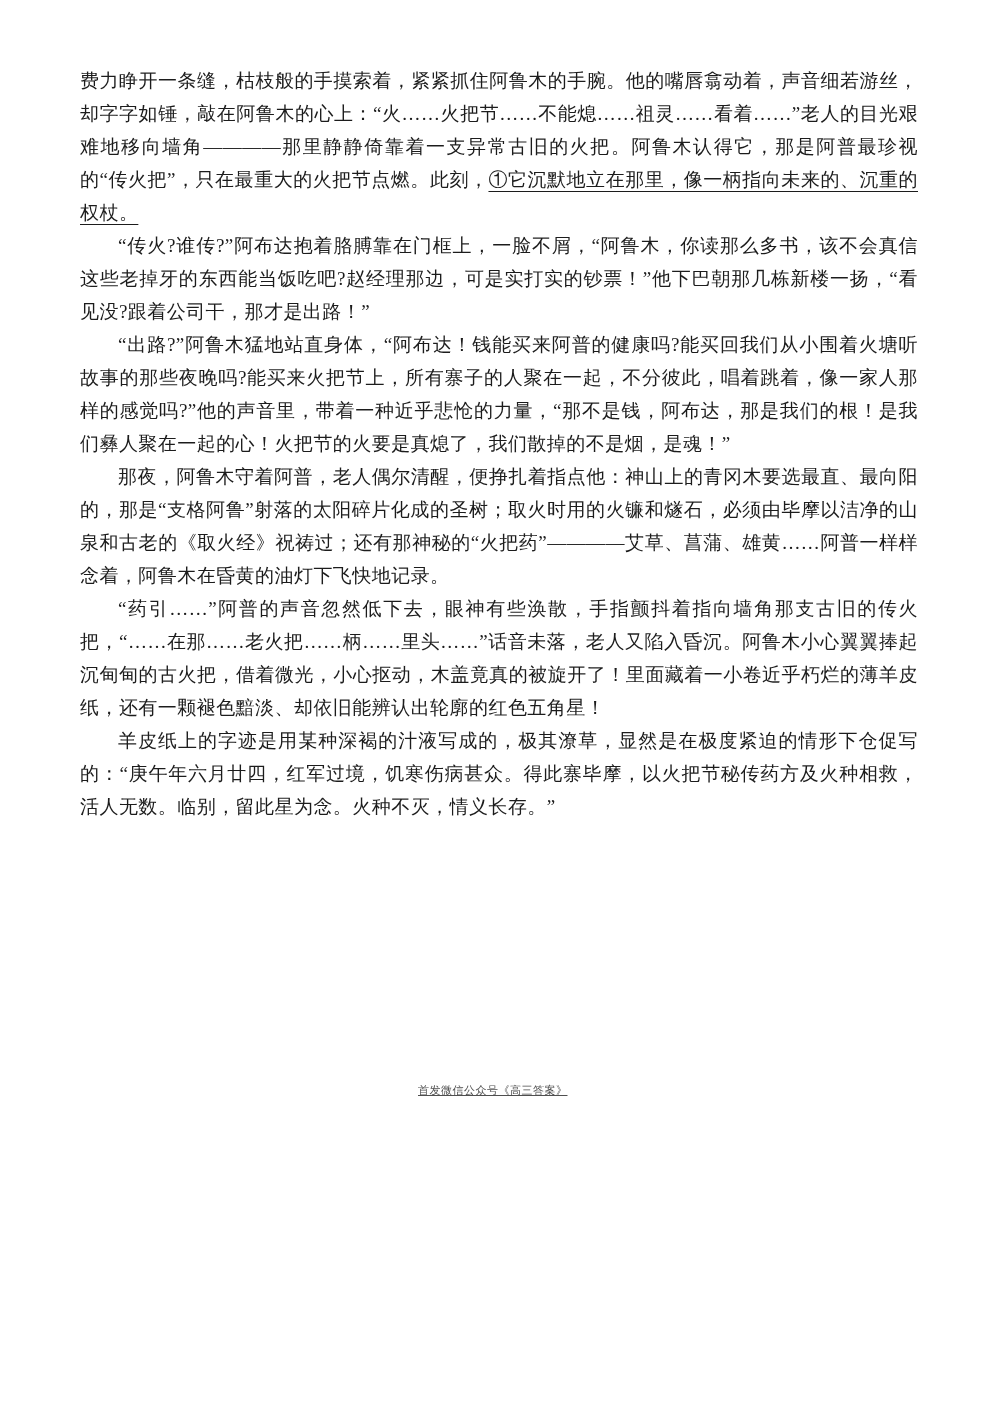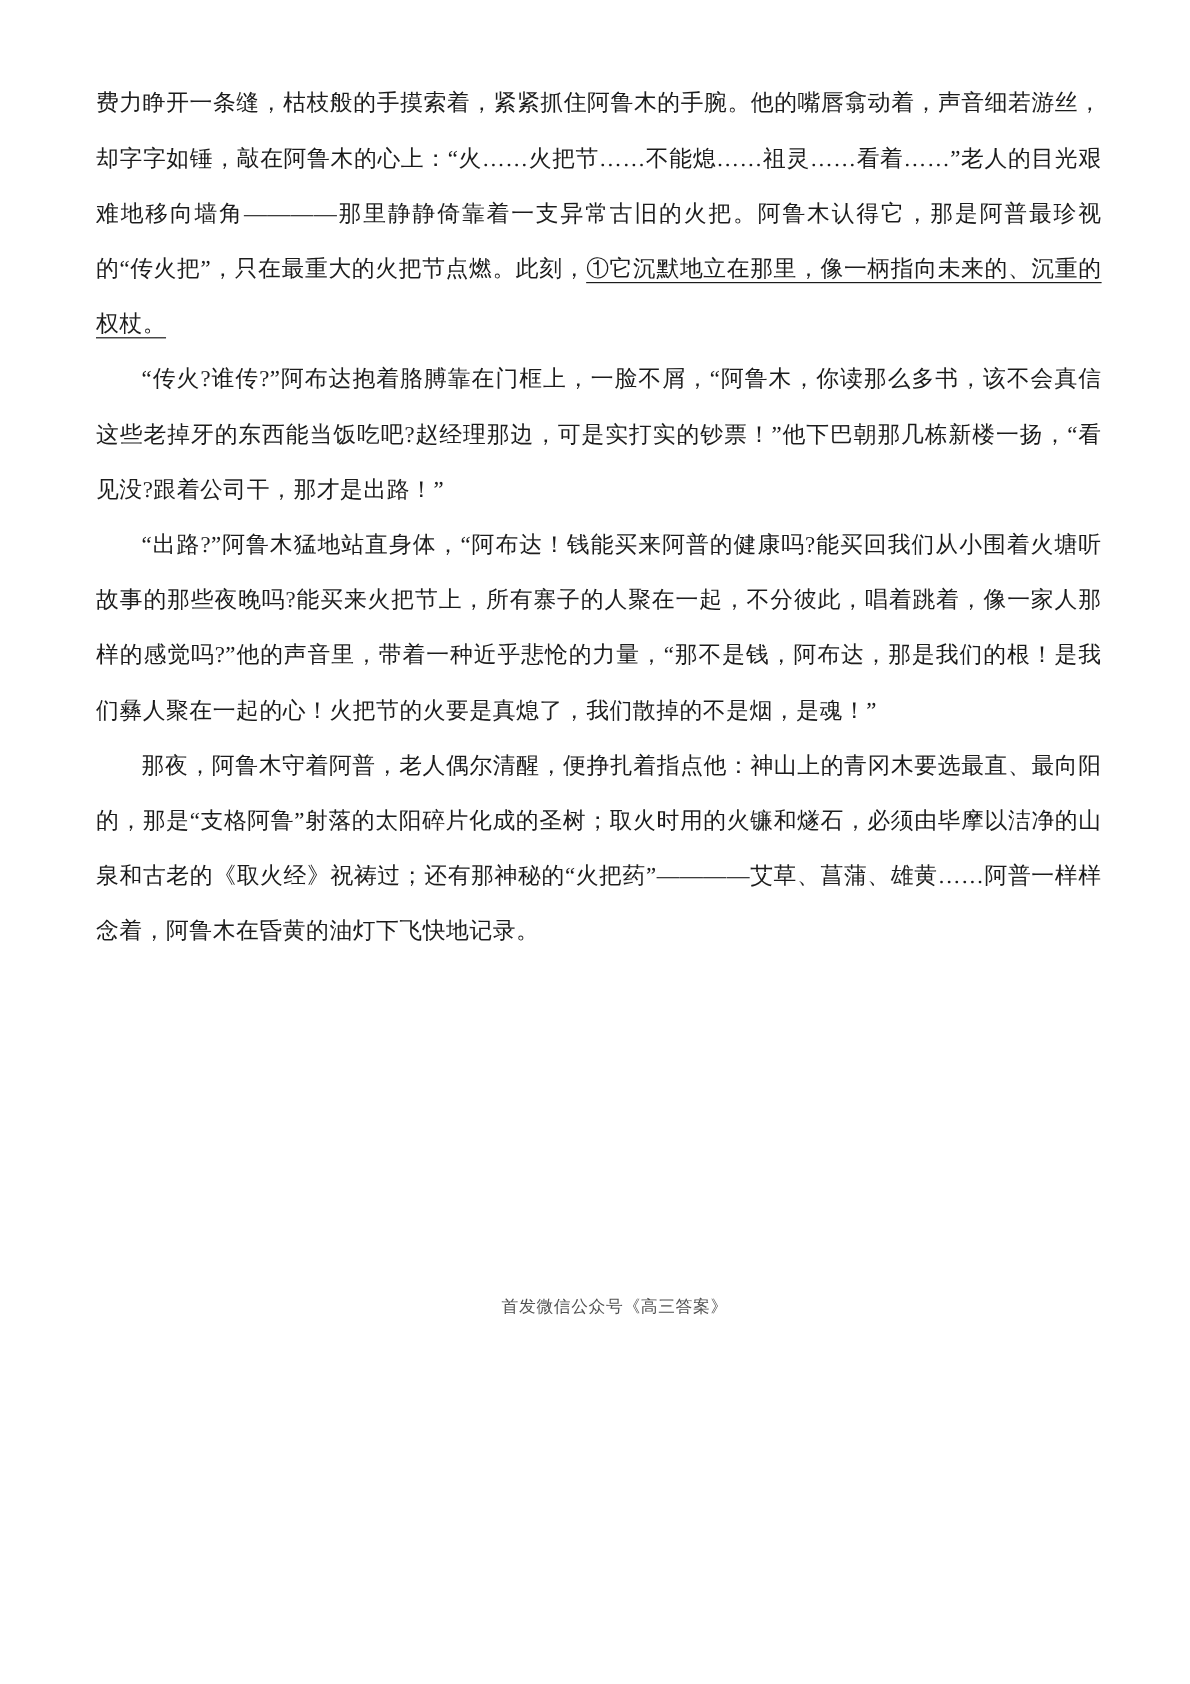--- a/index.html
+++ b/index.html
@@ -14,21 +14,21 @@
     overflow: hidden;
     font-family: "Liberation Serif", "DejaVu Serif", serif;
   }
   .doc {
     position: absolute;
     left: 80px;
     top: 64px;
     width: 838px;
     color: #1c1c1c;
     font-size: 19px;
-    line-height: 46px;
+    line-height: 33px;
     letter-spacing: 0.45px;
     text-align: justify;
     text-justify: inter-ideograph;
   }
   .para {
     margin: 0;
     padding: 0;
     text-indent: 2em;
     word-break: break-all;
   }
@@ -37,31 +37,34 @@
   }
   .underline {
     text-decoration: underline;
     text-underline-offset: 5px;
     text-decoration-thickness: 1.2px;
   }
   .watermark {
     position: absolute;
     left: 418px;
     top: 1083px;
-    font-size: 14px;
+    font-size: 11px;
     line-height: 14px;
     color: #4f4f4f;
     letter-spacing: 0.5px;
     white-space: nowrap;
+    text-decoration: underline;
   }
 </style>
 </head>
 <body>
 
 <div class="doc">
   <p class="para no-indent"><span>费力睁开一条缝，枯枝般的手摸索着，紧紧抓住阿鲁木的手腕。他的嘴唇翕动着，声音细若游丝，却字字如锤，敲在阿鲁木的心上：“火……火把节……不能熄……祖灵……看着……”老人的目光艰难地移向墙角————那里静静倚靠着一支异常古旧的火把。阿鲁木认得它，那是阿普最珍视的“传火把”，只在最重大的火把节点燃。此刻，</span><span class="underline">①它沉默地立在那里，像一柄指向未来的、沉重的权杖。</span></p>
 
   <p class="para">“传火?谁传?”阿布达抱着胳膊靠在门框上，一脸不屑，“阿鲁木，你读那么多书，该不会真信这些老掉牙的东西能当饭吃吧?赵经理那边，可是实打实的钞票！”他下巴朝那几栋新楼一扬，“看见没?跟着公司干，那才是出路！”</p>
   <p class="para">“出路?”阿鲁木猛地站直身体，“阿布达！钱能买来阿普的健康吗?能买回我们从小围着火塘听故事的那些夜晚吗?能买来火把节上，所有寨子的人聚在一起，不分彼此，唱着跳着，像一家人那样的感觉吗?”他的声音里，带着一种近乎悲怆的力量，“那不是钱，阿布达，那是我们的根！是我们彝人聚在一起的心！火把节的火要是真熄了，我们散掉的不是烟，是魂！”</p>
   <p class="para">那夜，阿鲁木守着阿普，老人偶尔清醒，便挣扎着指点他：神山上的青冈木要选最直、最向阳的，那是“支格阿鲁”射落的太阳碎片化成的圣树；取火时用的火镰和燧石，必须由毕摩以洁净的山泉和古老的《取火经》祝祷过；还有那神秘的“火把药”————艾草、菖蒲、雄黄……阿普一样样念着，阿鲁木在昏黄的油灯下飞快地记录。</p>
+  <p class="para">“药引……”阿普的声音忽然低下去，眼神有些涣散，手指颤抖着指向墙角那支古旧的传火把，“……在那……老火把……柄……里头……”话音未落，老人又陷入昏沉。阿鲁木小心翼翼捧起沉甸甸的古火把，借着微光，小心抠动，木盖竟真的被旋开了！里面藏着一小卷近乎朽烂的薄羊皮纸，还有一颗褪色黯淡、却依旧能辨认出轮廓的红色五角星！</p>
+  <p class="para">羊皮纸上的字迹是用某种深褐的汁液写成的，极其潦草，显然是在极度紧迫的情形下仓促写的：“庚午年六月廿四，红军过境，饥寒伤病甚众。得此寨毕摩，以火把节秘传药方及火种相救，活人无数。临别，留此星为念。火种不灭，情义长存。”</p>
 </div>
 
 <div class="watermark">首发微信公众号《高三答案》</div>
 
 </body></html>

